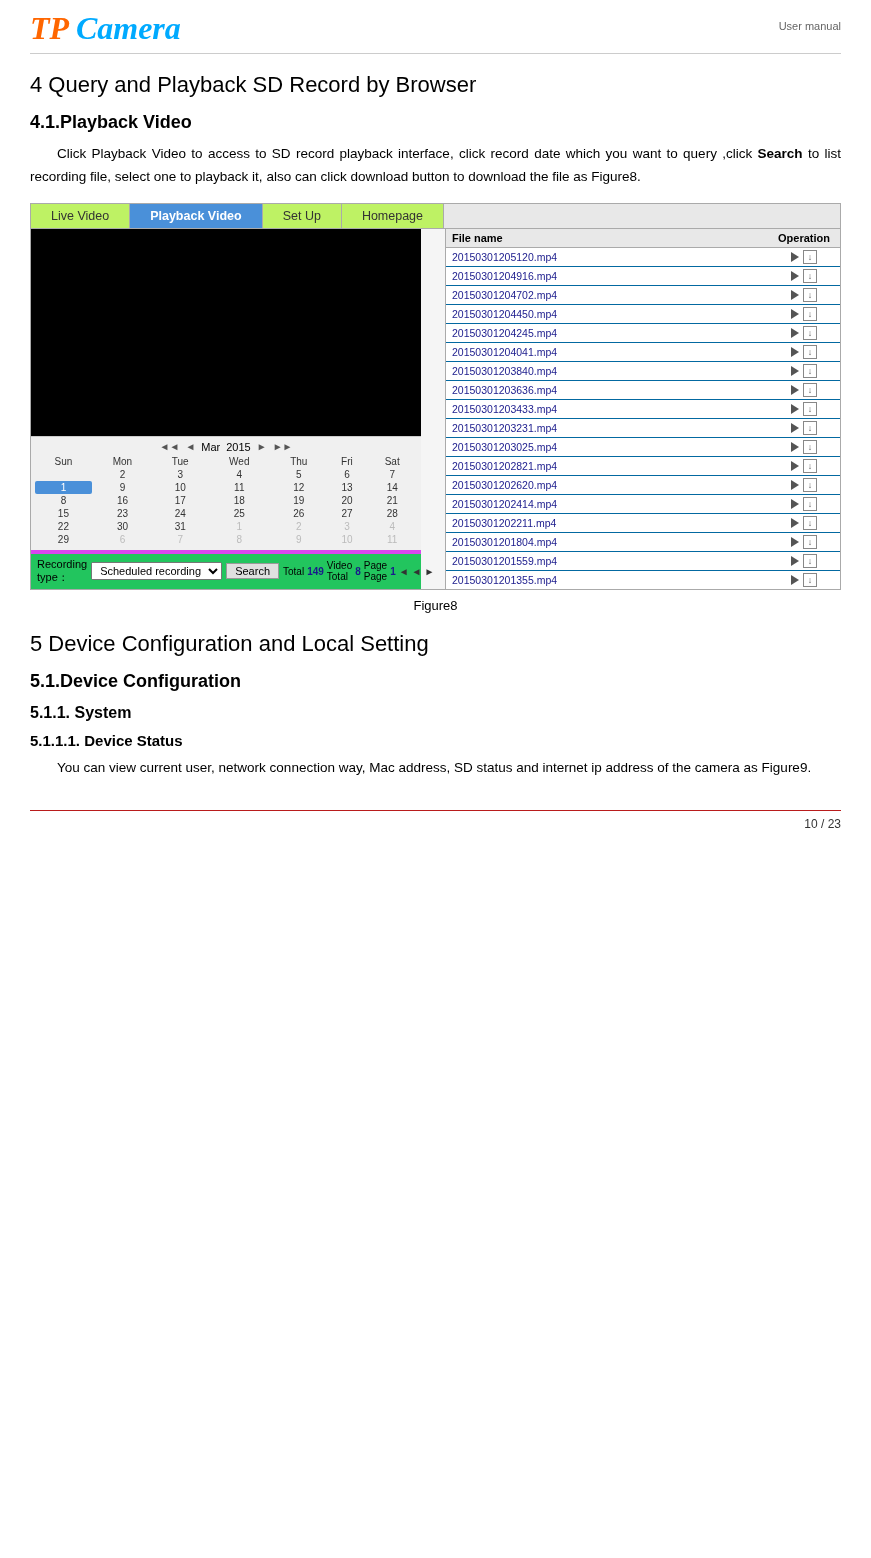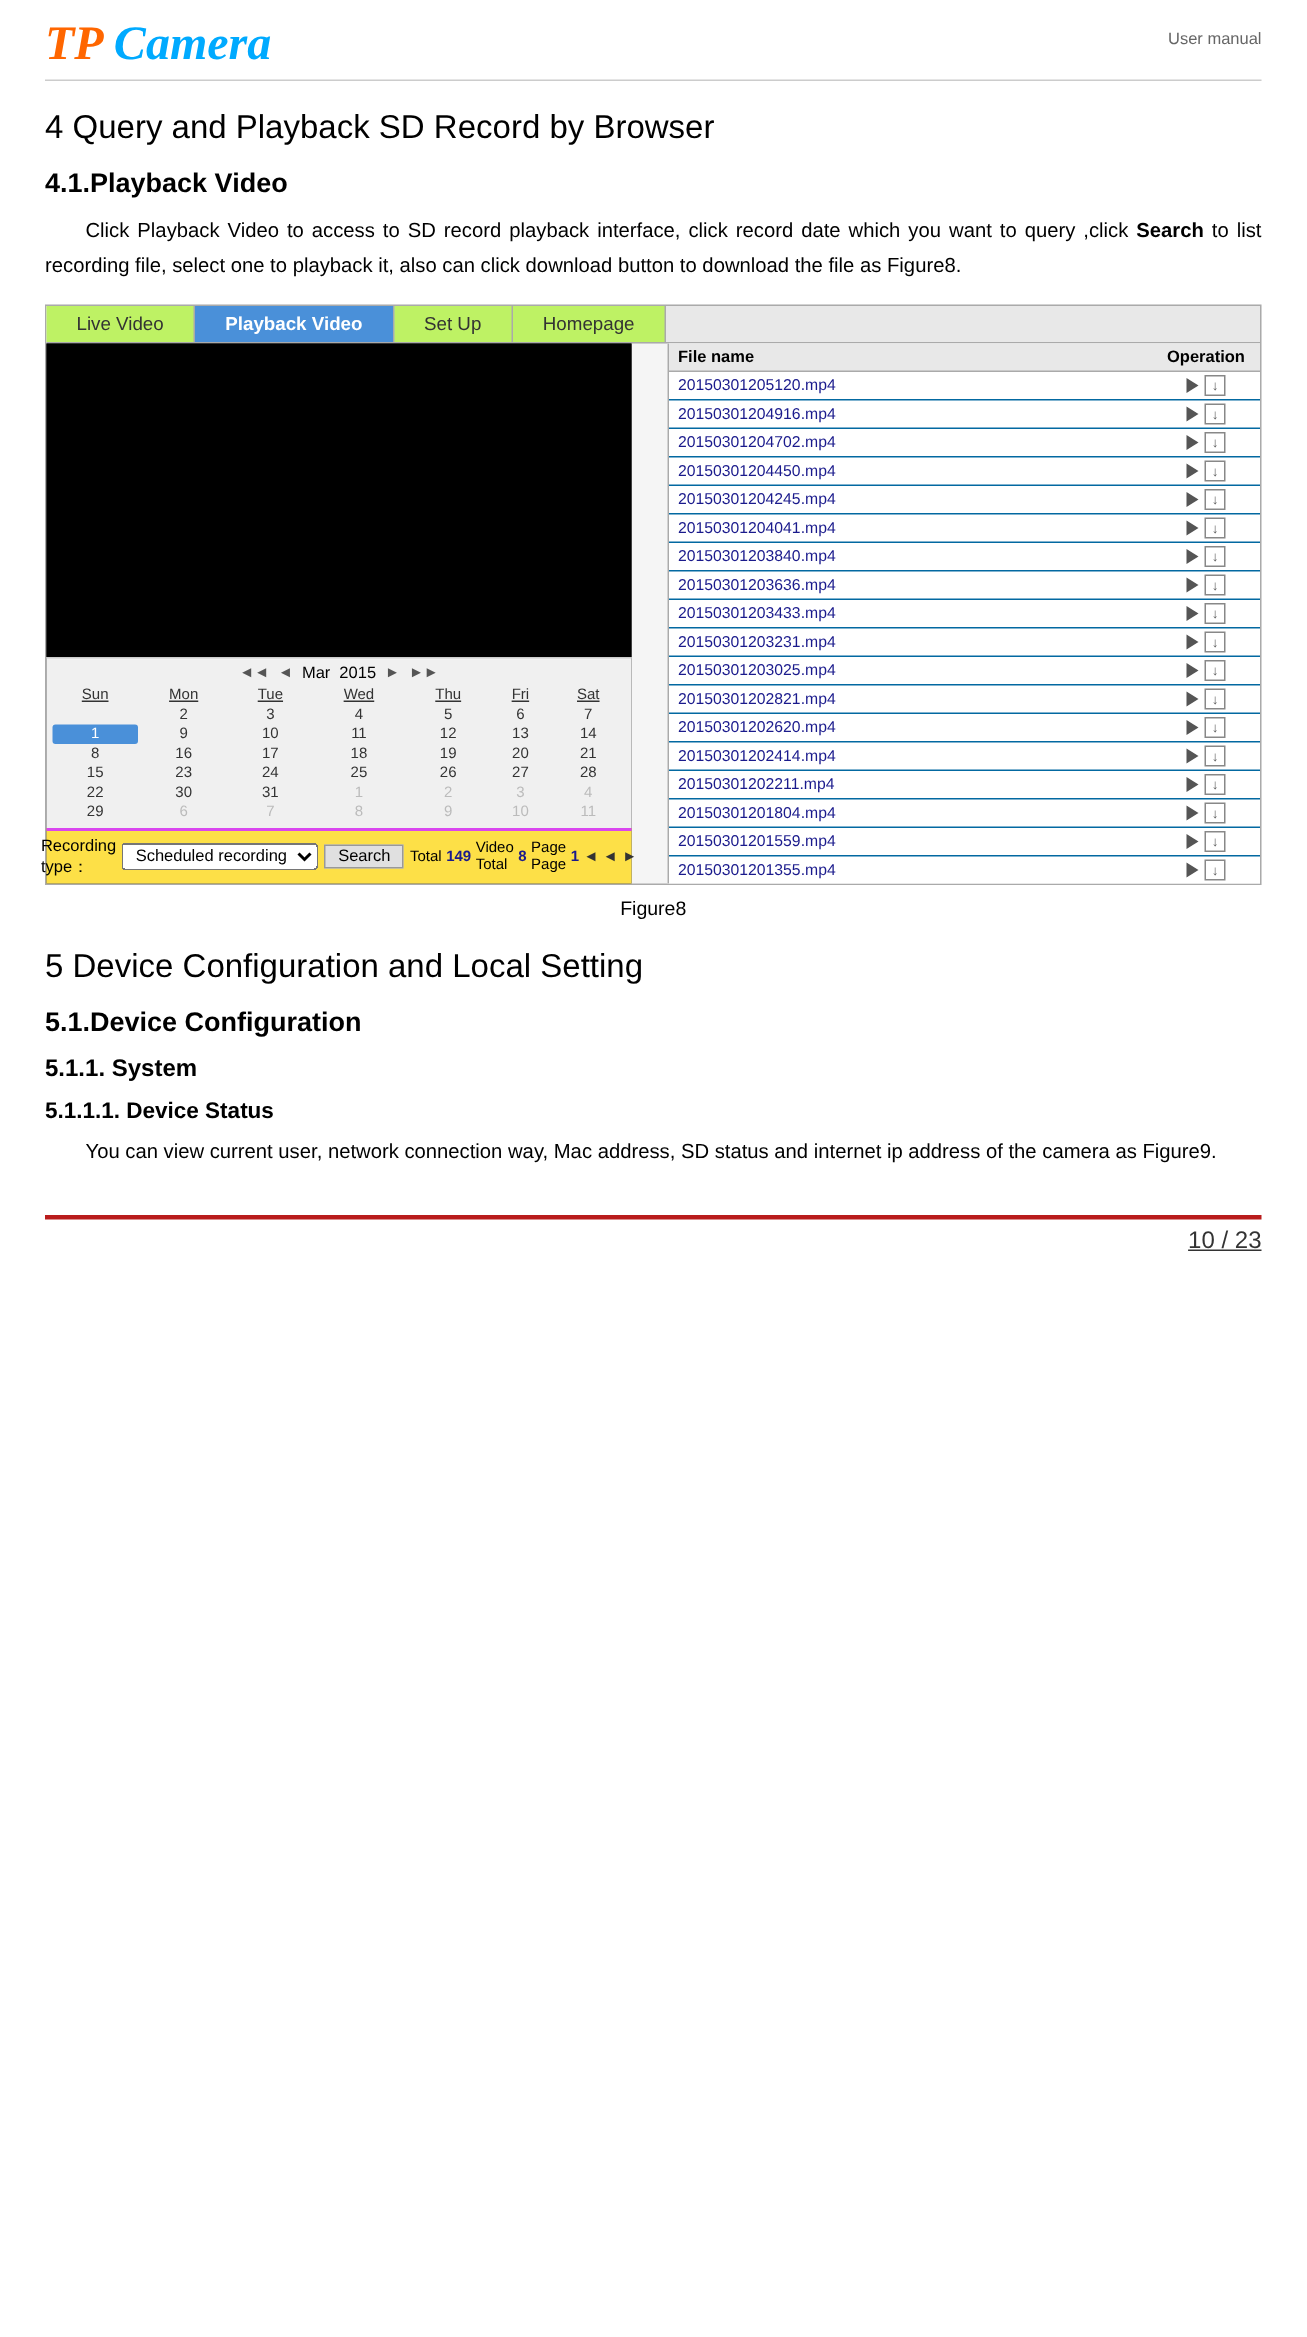--- a/index.html
+++ b/index.html
@@ -71,26 +71,25 @@
     
     .figure-caption {
       text-align: center;
       font-size: 13px;
       margin: 8px 0 16px 0;
     }
 
     
     .page-number {
       text-align: right;
-      font-size: 16px;
+      font-size: 12px;
       color: #333;
       margin-top: 30px;
-      border-top: 3px solid #b91c1c;
+      border-top: 1px solid #b91c1c;
       padding-top: 6px;
-      text-decoration: underline;
     }
 
     
     .ui-screenshot {
       border: 1px solid #aaa;
       margin: 14px 0 6px 0;
       background: #f5f5f5;
       font-size: 12px;
     }
 
@@ -150,45 +149,43 @@
     .cal-table {
       width: 100%;
       border-collapse: collapse;
       font-size: 10px;
     }
     .cal-table th {
       text-align: center;
       color: #333;
       padding: 1px 2px;
       font-weight: normal;
-      text-decoration: underline;
     }
     .cal-table td {
       text-align: center;
       padding: 1px 2px;
       cursor: pointer;
       color: #333;
     }
     .cal-table td.today {
       background: #4a90d9;
       color: #fff;
       border-radius: 2px;
     }
     .cal-table td.other-month { color: #bbb; }
 
     
     .recording-bar {
       display: flex;
       align-items: center;
       padding: 4px 6px;
-      background: #fde047;
-      border-top: 2px solid #d946ef;
+      background: #22c55e;
+      border-top: 4px solid #d946ef;
       font-size: 11px;
       gap: 4px;
-      justify-content: center;
     }
     .recording-select {
       font-size: 11px;
       padding: 1px 4px;
     }
     .search-btn {
       font-size: 11px;
       padding: 1px 8px;
       background: #e0e0e0;
       border: 1px solid #999;

